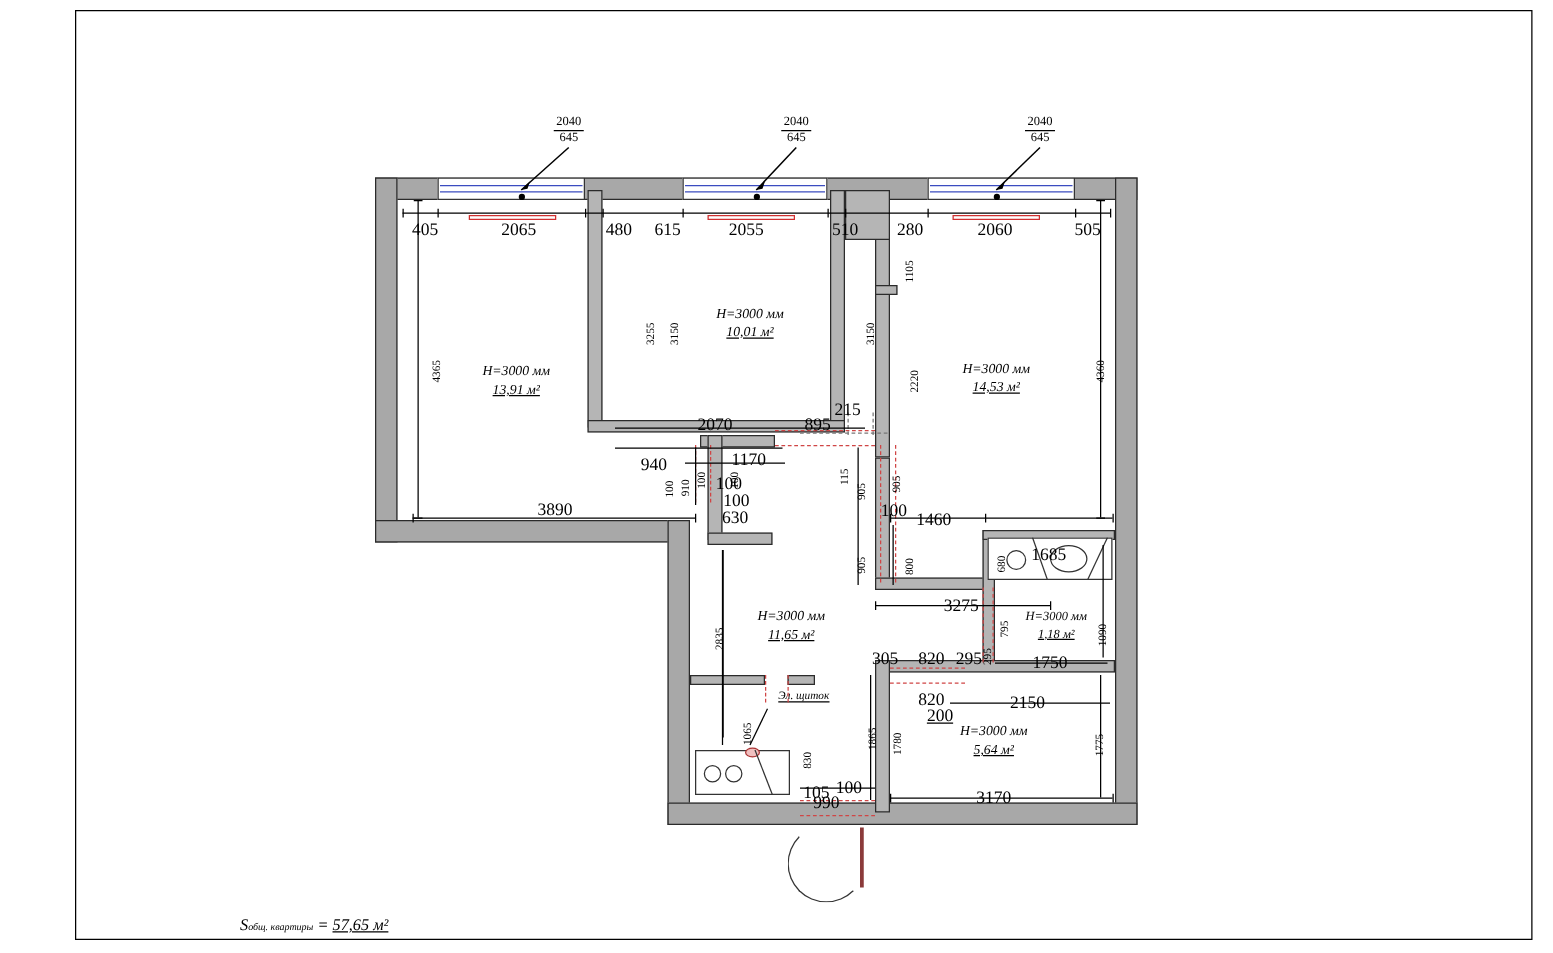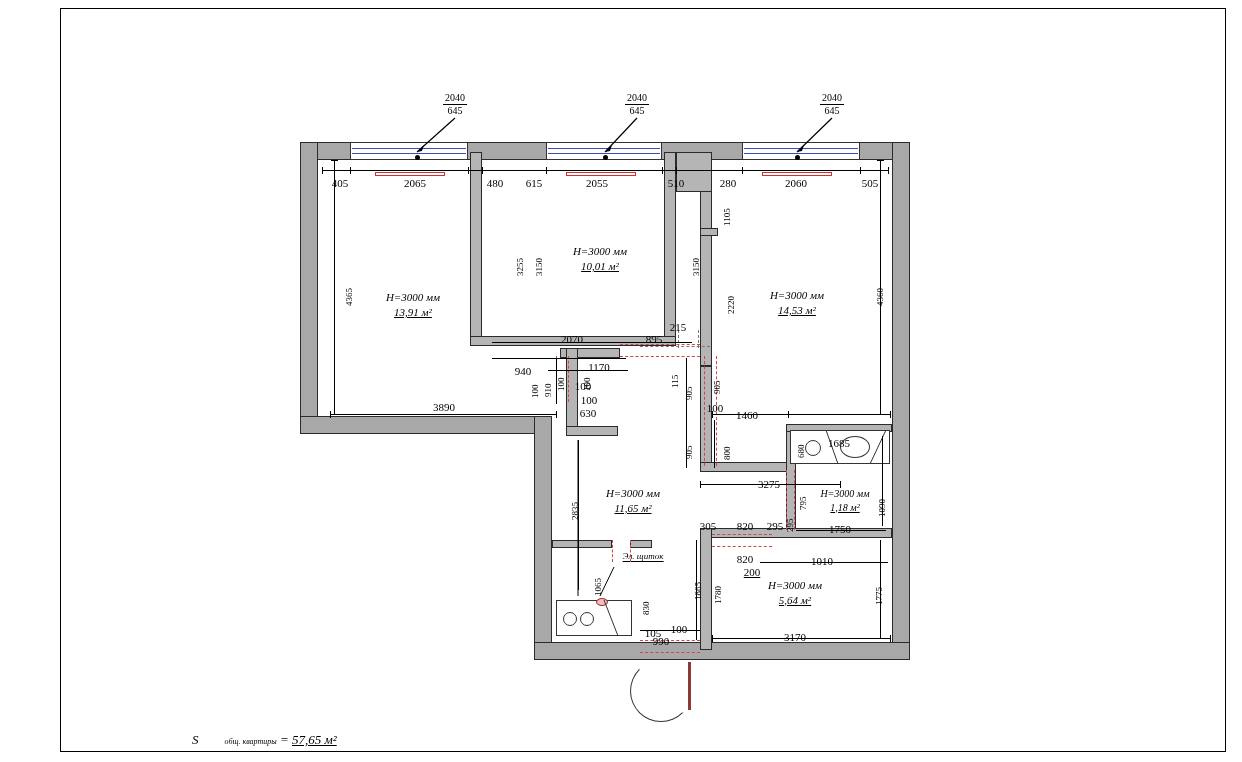--- a/index.html
+++ b/index.html
@@ -33,21 +33,21 @@
     width: 1242px;
     text-align: center;
     font-style: italic;
     font-size: 20px;
     color: #000;
     letter-spacing: .4px;
   }
   
   .t {
     position: absolute;
-    font-size: 11px;
+    font-size: 14px;
     color: #000;
     white-space: nowrap;
     line-height: 1;
   }
   .t.c { transform: translateX(-50%); }
   .rot {
     position: absolute;
     font-size: 9px;
     color: #000;
     white-space: nowrap;
@@ -166,21 +166,21 @@
   }
   .total {
     position: absolute;
     left: 192px;
     top: 732px;
     font-size: 13px;
     font-style: italic;
     color: #000;
     white-space: nowrap;
   }
-  .total .sub { font-size: 8px; font-style: italic; padding-left: 26px; }
+  .total .sub { font-size: 8px; font-style: italic; }
   .total .val { text-decoration: underline; }
   .shield-label {
     position: absolute;
     font-size: 9px;
     font-style: italic;
     text-align: center;
     transform: translateX(-50%);
   }
   .shield-label .u { border-bottom: 1px solid #000; display: inline-block; }
   .doorarc {
@@ -407,21 +407,21 @@
   <div class="t c" style="left:654px; top:334px;">895</div>
   <div class="t c" style="left:599px; top:362px;">1170</div>
   <div class="t c" style="left:523px; top:366px;">940</div>
   <div class="t c" style="left:588px; top:408px;">630</div>
   <div class="t c" style="left:589px; top:395px;">100</div>
   <div class="t c" style="left:444px; top:402px;">3890</div>
   <div class="t c" style="left:747px; top:410px;">1460</div>
   <div class="t c" style="left:839px; top:410px;margin-top:28px;">1685</div>
   <div class="t c" style="left:769px; top:479px;">3275</div>
   <div class="t c" style="left:840px; top:524px;">1750</div>
-  <div class="t c" style="left:822px; top:556px;">1010</div>
+  <div class="t c" style="left:822px; top:556px;">2150</div>
   <div class="t c" style="left:752px; top:567px; text-decoration:underline;">200</div>
   <div class="t c" style="left:745px; top:554px;">820</div>
   <div class="t c" style="left:745px; top:521px;">820</div>
   <div class="t c" style="left:708px; top:521px;">305</div>
   <div class="t c" style="left:775px; top:521px;">295</div>
   <div class="t c" style="left:795px; top:632px;">3170</div>
   <div class="t c" style="left:661px; top:636px;">990</div>
   <div class="t c" style="left:653px; top:628px;">105</div>
   <div class="t c" style="left:679px; top:624px;">100</div>
   <div class="t c" style="left:715px; top:403px;">100</div>

